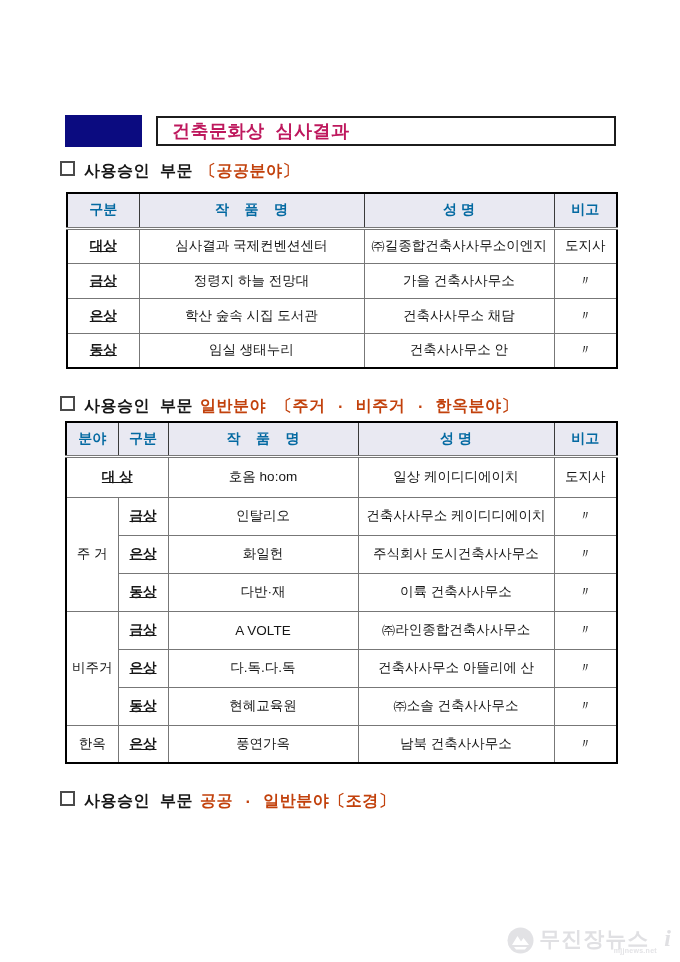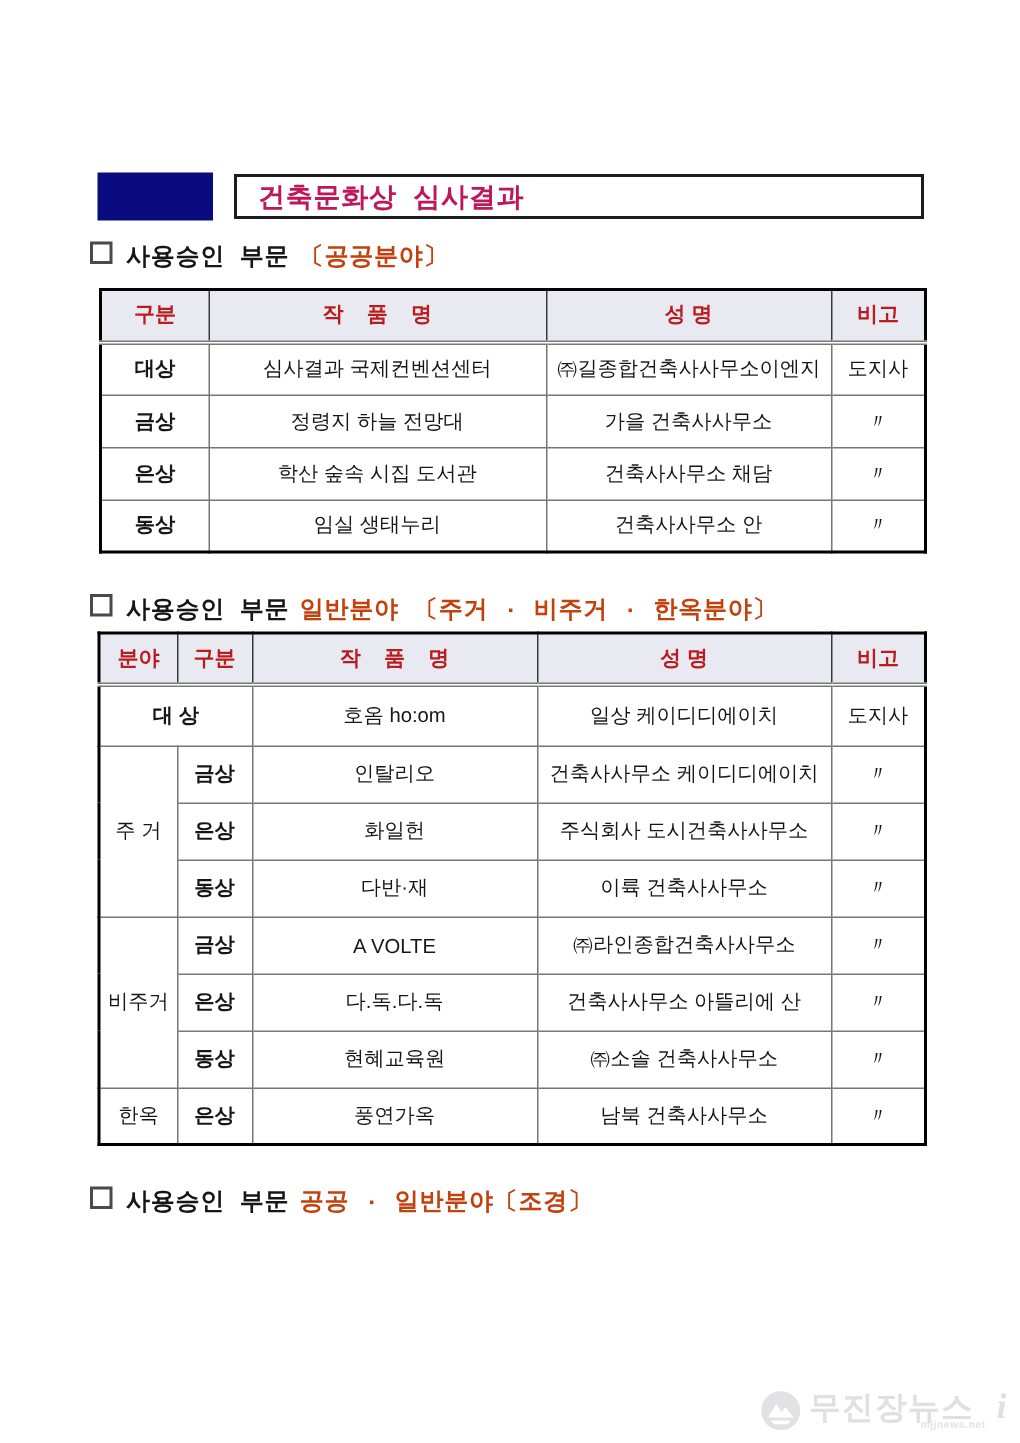--- a/index.html
+++ b/index.html
@@ -23,34 +23,34 @@
   .hl { color:#c2410c; margin-left:7px; white-space:pre; letter-spacing:0.5px;font-family:Liberation Mono, monospace; }
   #section-public    { top:161px; }
   #section-general   { top:396px; }
   #section-landscape { top:791px; }
 
   
   table.doc { position:absolute; border-collapse:collapse; table-layout:fixed; background:#fff; border:2px solid #000; }
   #table1 { left:66px; top:192px; width:550px; }
   #table2 { left:65px; top:421px; width:551px; }
   table.doc th {
-    background:#e9e9f2; font-size:14px; font-weight:bold; color:#b91c1c;
+    background:#e9e9f2; font-size:14px; font-weight:bold; color:#0369a1;
     white-space:pre; border:1px solid #3a3a3a; border-bottom:3px double #787878;
     text-align:center; vertical-align:middle; padding:0;
   }
   table.doc td {
     border:1px solid #777; text-align:center; vertical-align:middle;
     font-size:13.5px; color:#161616; padding:0 2px; white-space:nowrap; overflow:hidden;
   }
   #table1 thead tr { height:35px; }
   #table1 tbody tr { height:35px; }
   #table2 thead tr { height:34px; }
   #table2 tbody tr { height:38px; }
   #table2 tbody tr.grand { height:41px; }
-  .award { color:#0018c8; font-weight:bold; font-size:14px; }
+  .award { color:#0018c8; font-weight:bold; font-size:14px;text-decoration:underline; }
   .cat   { font-weight:normal; font-size:14.5px; color:#111; white-space:pre; }
   .note-cell { font-size:11px; color:#2e2e2e; }
 
   
   .watermark { position:absolute; right:9px; bottom:8px; display:flex; align-items:center; color:#e0e0e3; user-select:none; }
   .wm-icon { margin-right:5px; display:block; }
   .wm-body { display:flex; flex-direction:column; align-items:flex-end; }
   .wm-line { display:flex; align-items:baseline; line-height:1;gap:12px; }
   .wm-text { font-size:21px; font-weight:bold; letter-spacing:1px; color:#e0e0e3; }
   .wm-i { font-size:24px; font-style:italic; font-weight:bold; font-family:"Liberation Serif", serif; margin-left:3px; color:#e0e0e3; }

